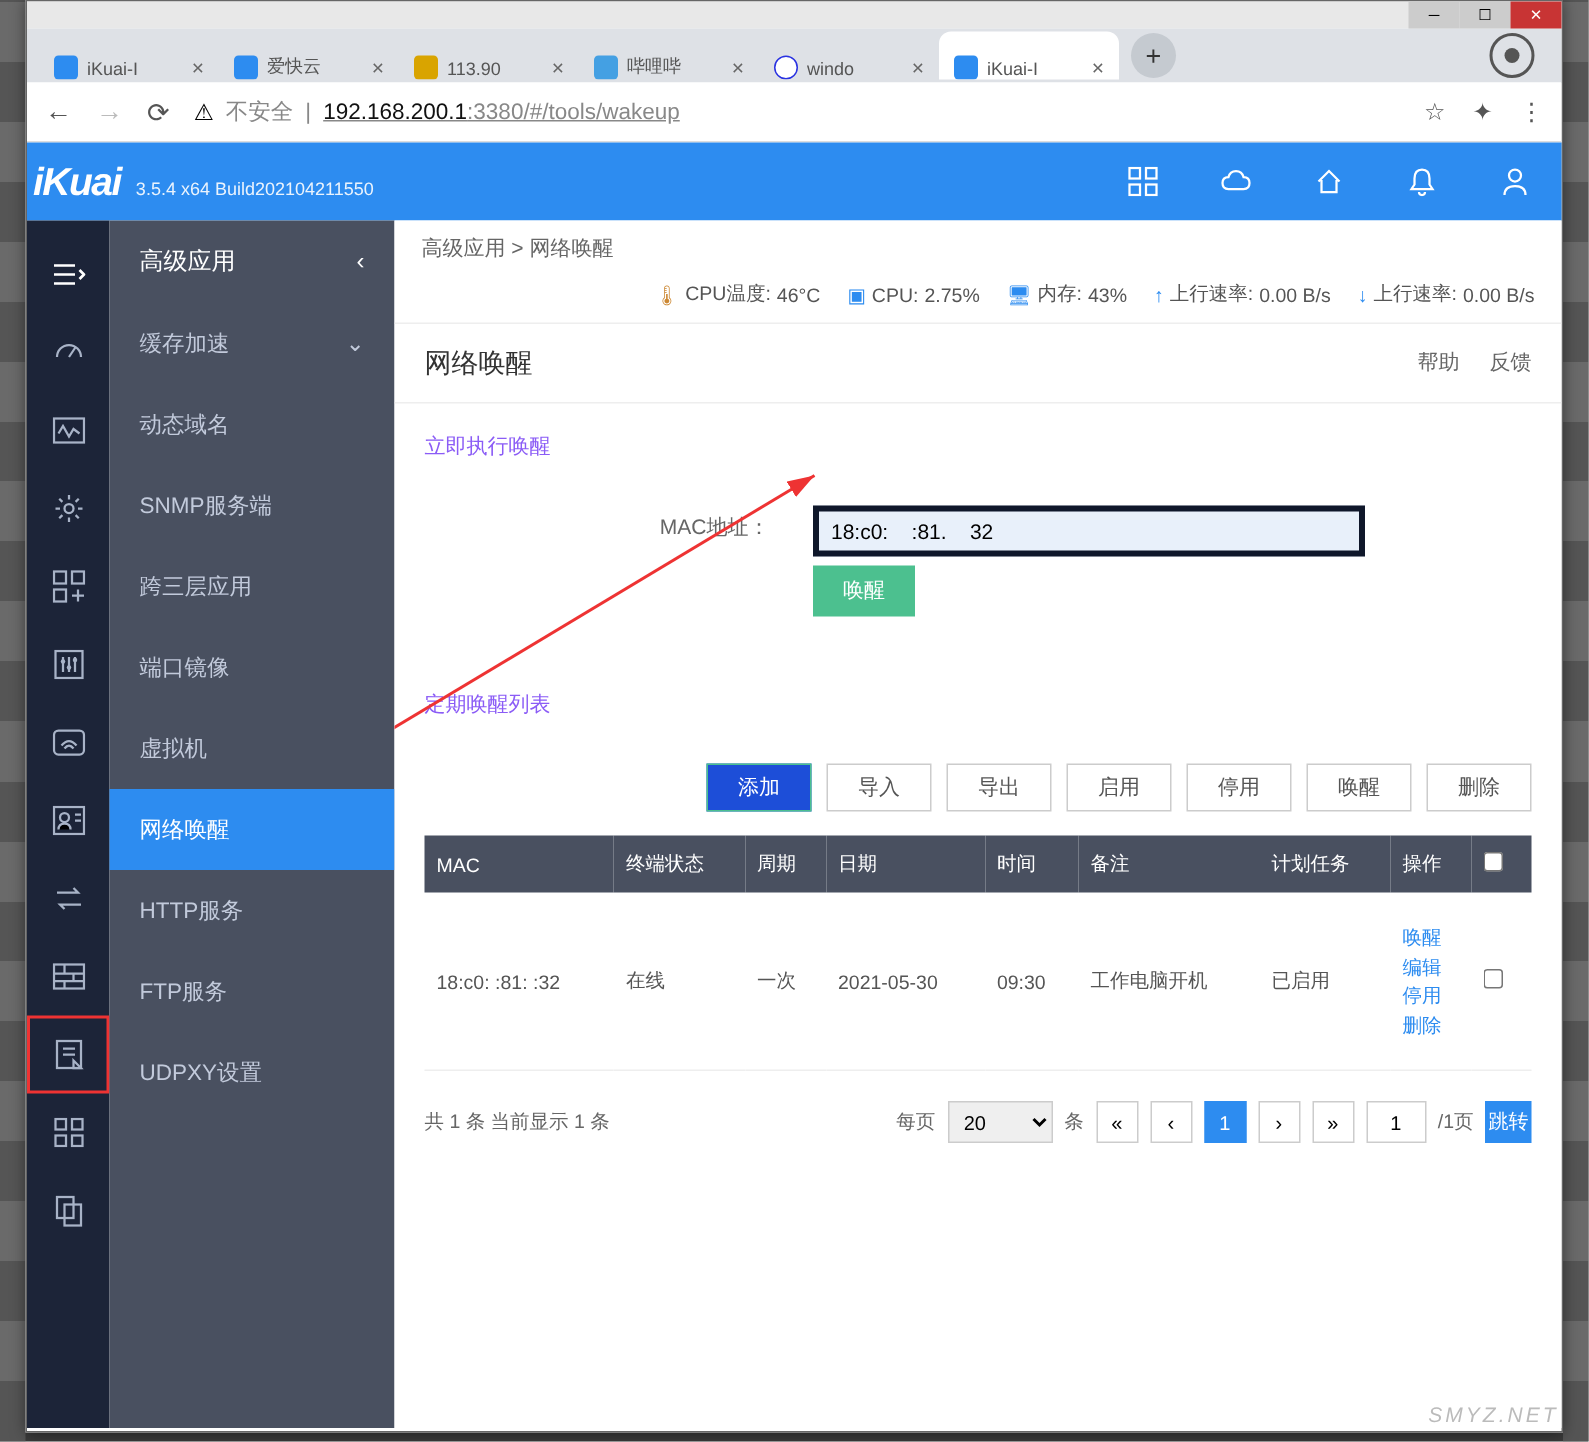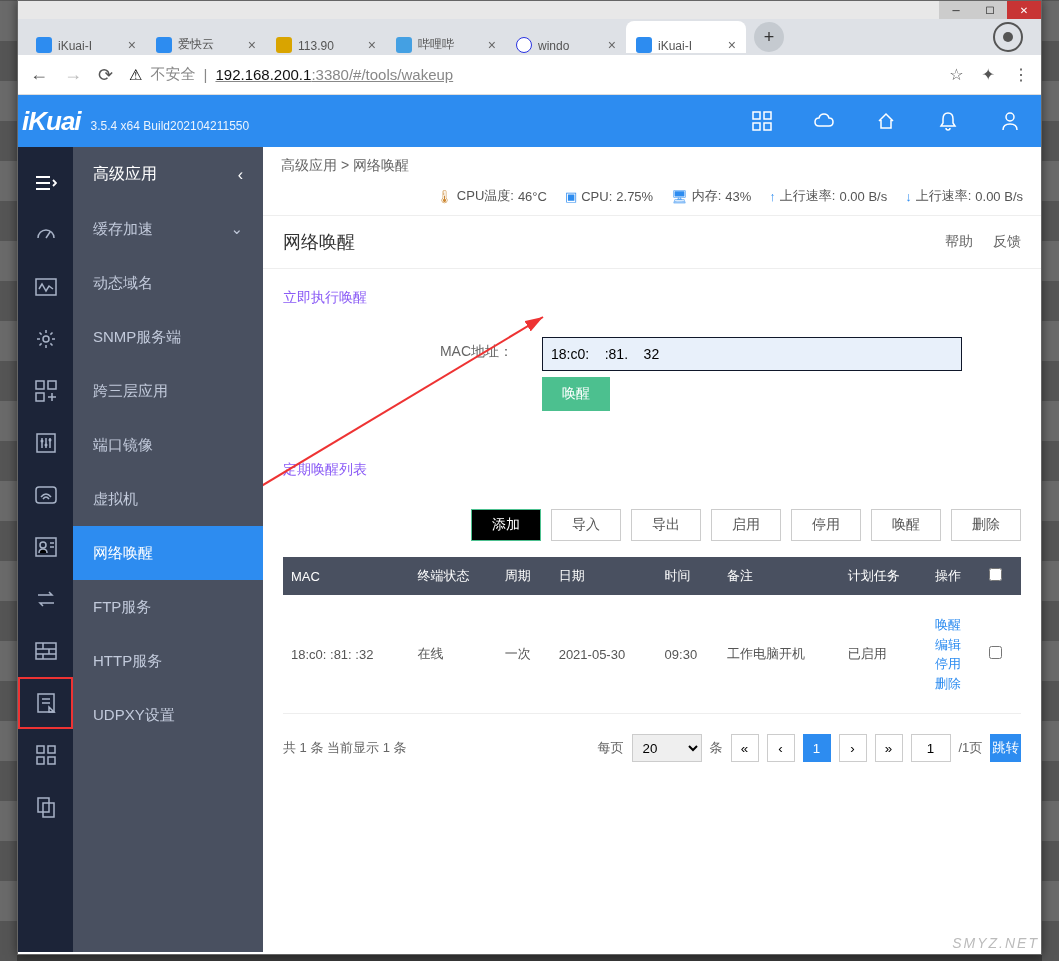--- a/index.html
+++ b/index.html
@@ -59,25 +59,25 @@
 .sysbar { padding: 6px 18px 10px; font-size: 13px; color: #555; display: flex; gap: 18px; border-bottom: 1px solid #eee; justify-content: flex-end; }
 .sysbar-item { display: flex; align-items: center; gap: 4px; }
 .page-title-row { display: flex; align-items: center; padding: 14px 20px; border-bottom: 1px solid #eee; }
 .page-title { font-size: 18px; color: #333; }
 .help-links { margin-left: auto; display: flex; gap: 20px; font-size: 14px; color: #666; }
 .section { padding: 20px 20px 10px; }
 .section-title { font-size: 14px; color: #8b5cf6; margin-bottom: 30px; }
 .form-row { display: flex; align-items: flex-start; gap: 29px; margin-bottom: 20px; }
 .form-label { width: 230px; text-align: right; padding-top: 6px; font-size: 14px; color: #666; }
 .form-ctrl { flex: 1; }
-.mac-input { width: 420px; height: 34px; border: 1px solid #0f172a; background: #e8f0fa; padding: 0 8px; font-size: 14px; outline: none; }
+.mac-input { width: 368px; height: 34px; border: 4px solid #0f172a; background: #e8f0fa; padding: 0 8px; font-size: 14px; outline: none; }
 .wake-btn { display: inline-block; padding: 8px 20px; background: #4cc08f; color: #fff; border: none; font-size: 14px; margin-top: 6px; cursor: pointer; }
 .btn-row { display: flex; gap: 10px; padding: 0 20px 16px; justify-content: flex-end; }
 .btn { padding: 6px 20px; border: 1px solid #ccc; background: #fff; font-size: 14px; cursor: pointer; color: #555; }
-.btn.primary { background: #000000; color: #fff; border-color: #4cc08f; }
+.btn.primary { background: #1d4ed8; color: #fff; border-color: #4cc08f; }
 
 
 .table { width: calc(100% - 40px); margin: 0 20px; border-collapse: collapse; font-size: 13px; }
 .table th { background: #495060; color: #fff; padding: 10px 8px; text-align: left; font-weight: normal; }
 .table td { padding: 20px 8px; color: #555; border-bottom: 1px solid #eee; }
 .online { color: #4cc08f; }
 .enabled { color: #4cc08f; }
 .op-link { color: #2d8cf0; display: block; line-height: 1.5; }
 
 
@@ -312,24 +312,24 @@
       <div class="side-item">
           <span>端口镜像</span>
         </div>
       <div class="side-item">
           <span>虚拟机</span>
         </div>
       <div class="side-item active">
           <span>网络唤醒</span>
         </div>
       <div class="side-item">
+          <span>HTTP服务</span>
+        </div>
+      <div class="side-item">
           <span>FTP服务</span>
-        </div>
-      <div class="side-item">
-          <span>HTTP服务</span>
         </div>
       <div class="side-item">
           <span>UDPXY设置</span>
         </div>
     </div>
 
     <div class="content">
       <div class="breadcrumb">
         <a>高级应用</a>
         <span>&gt;</span>

